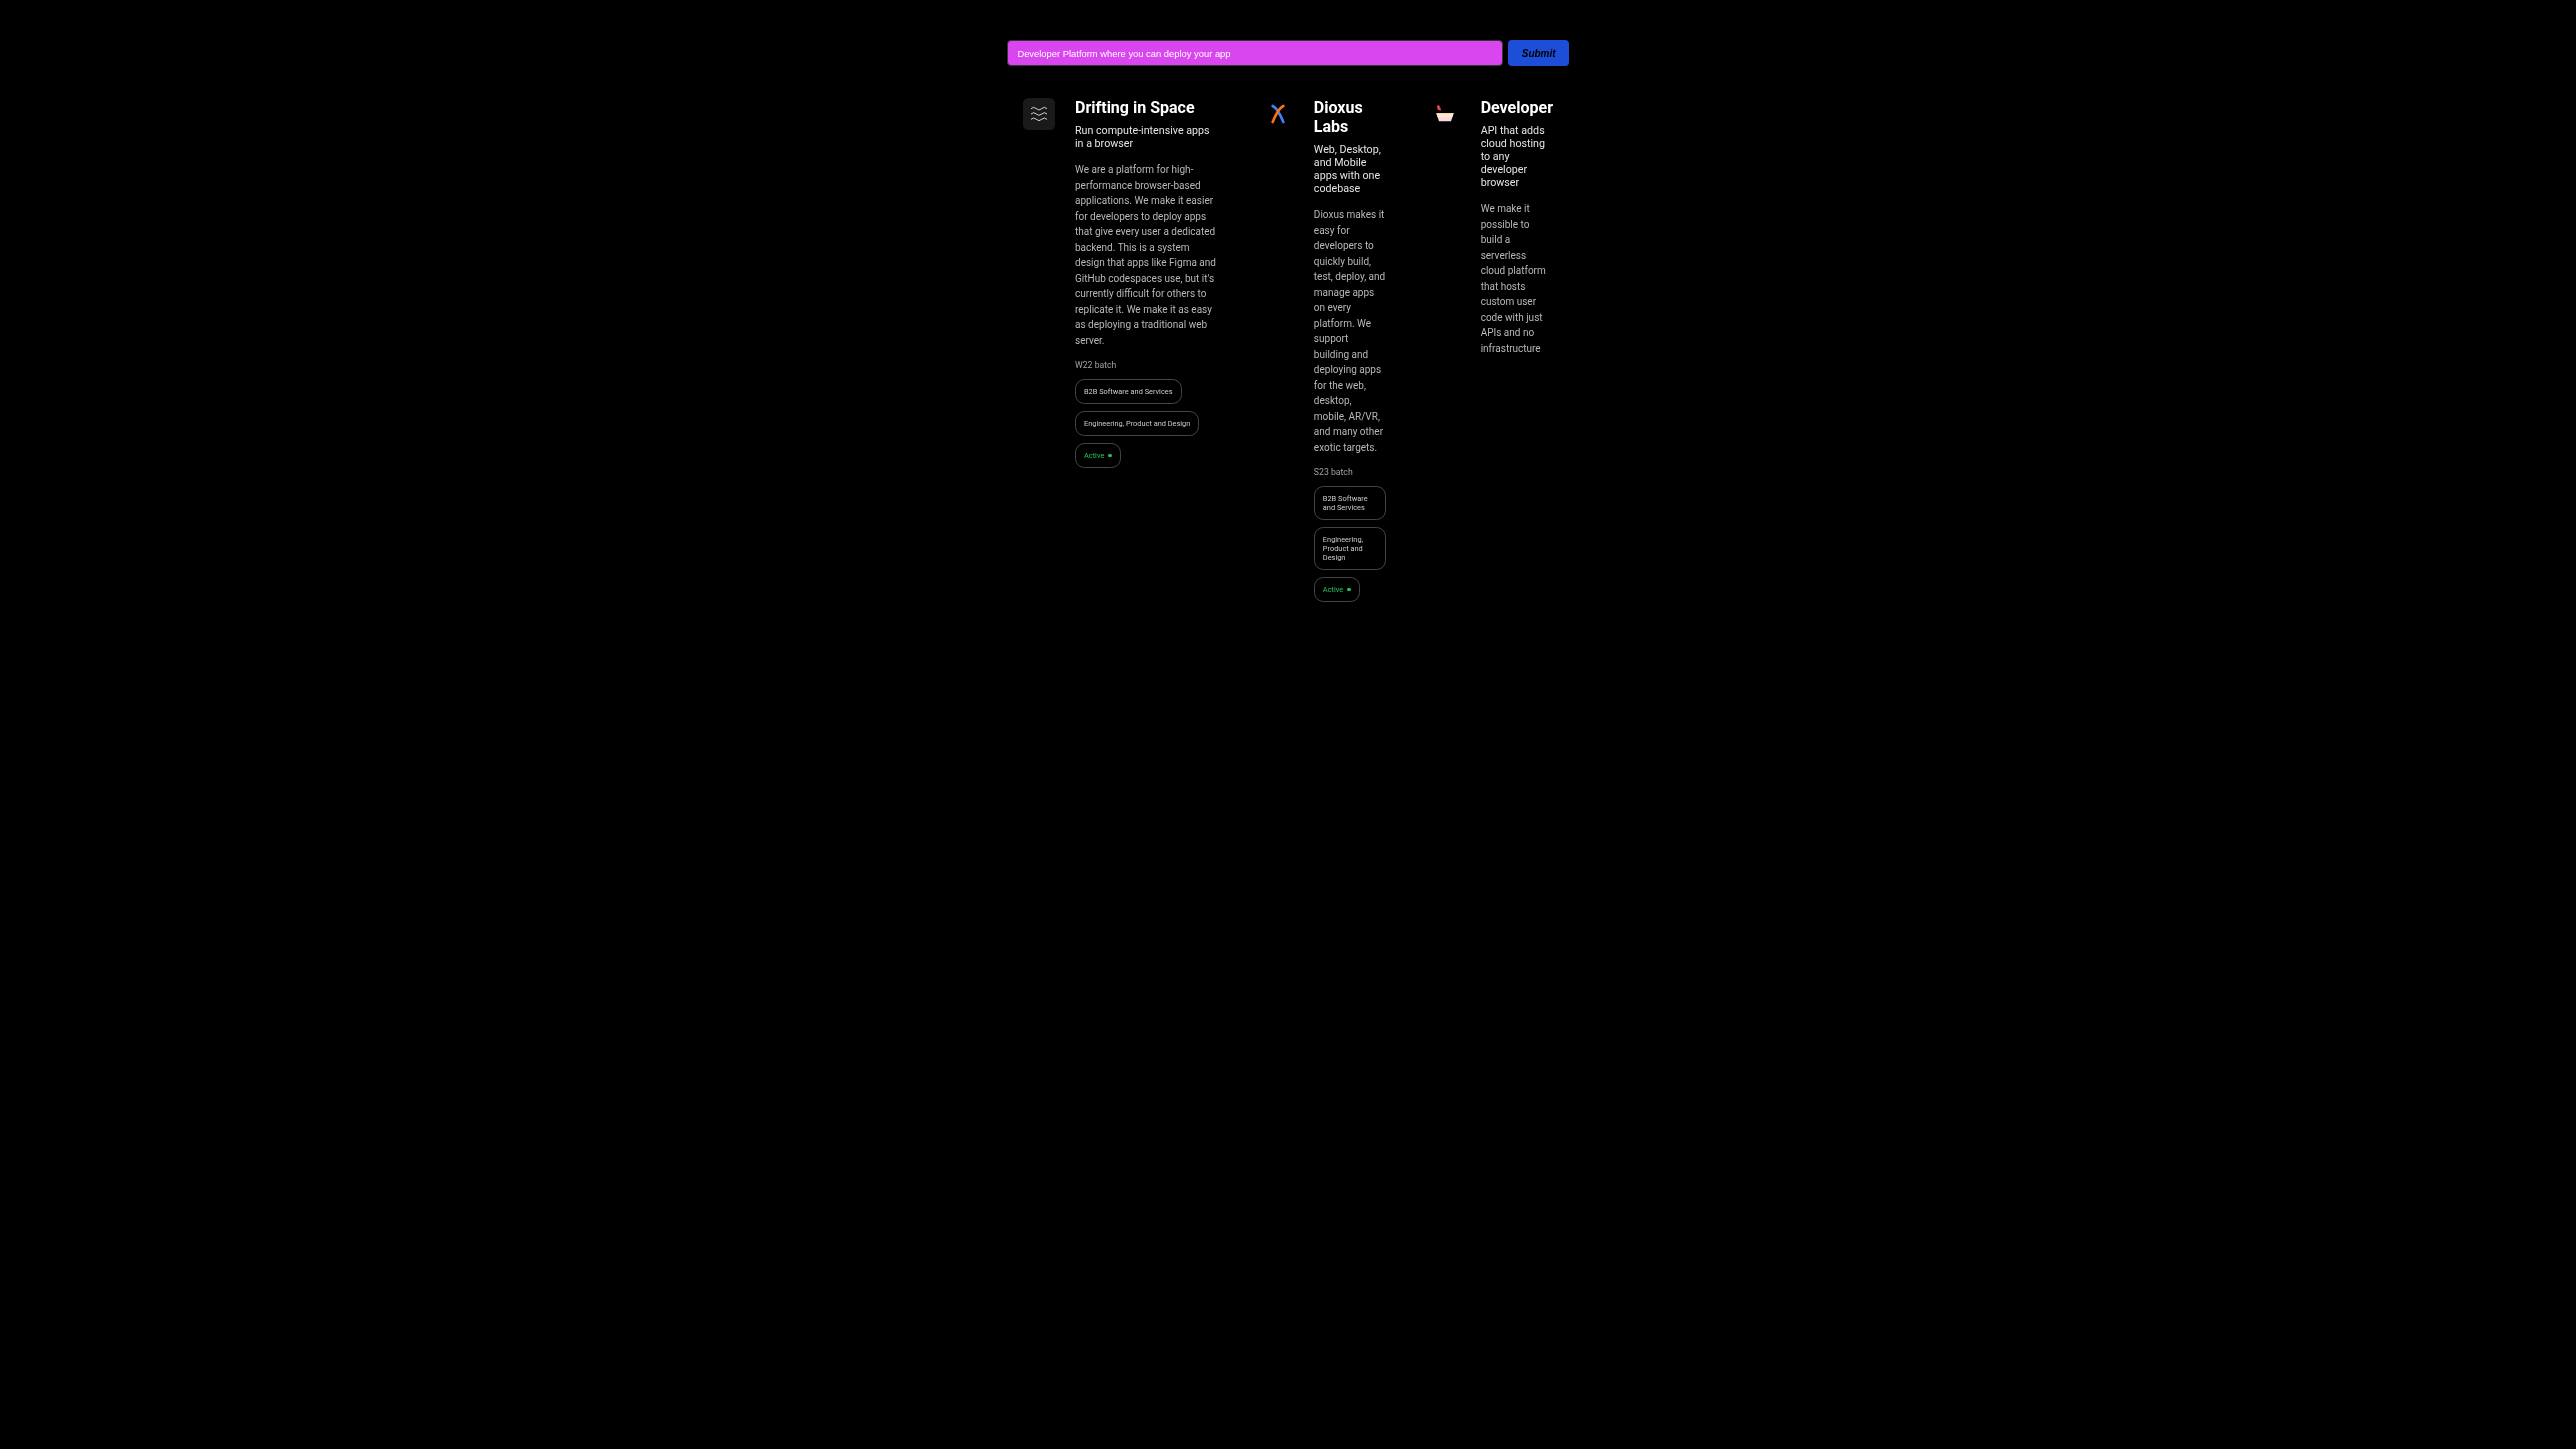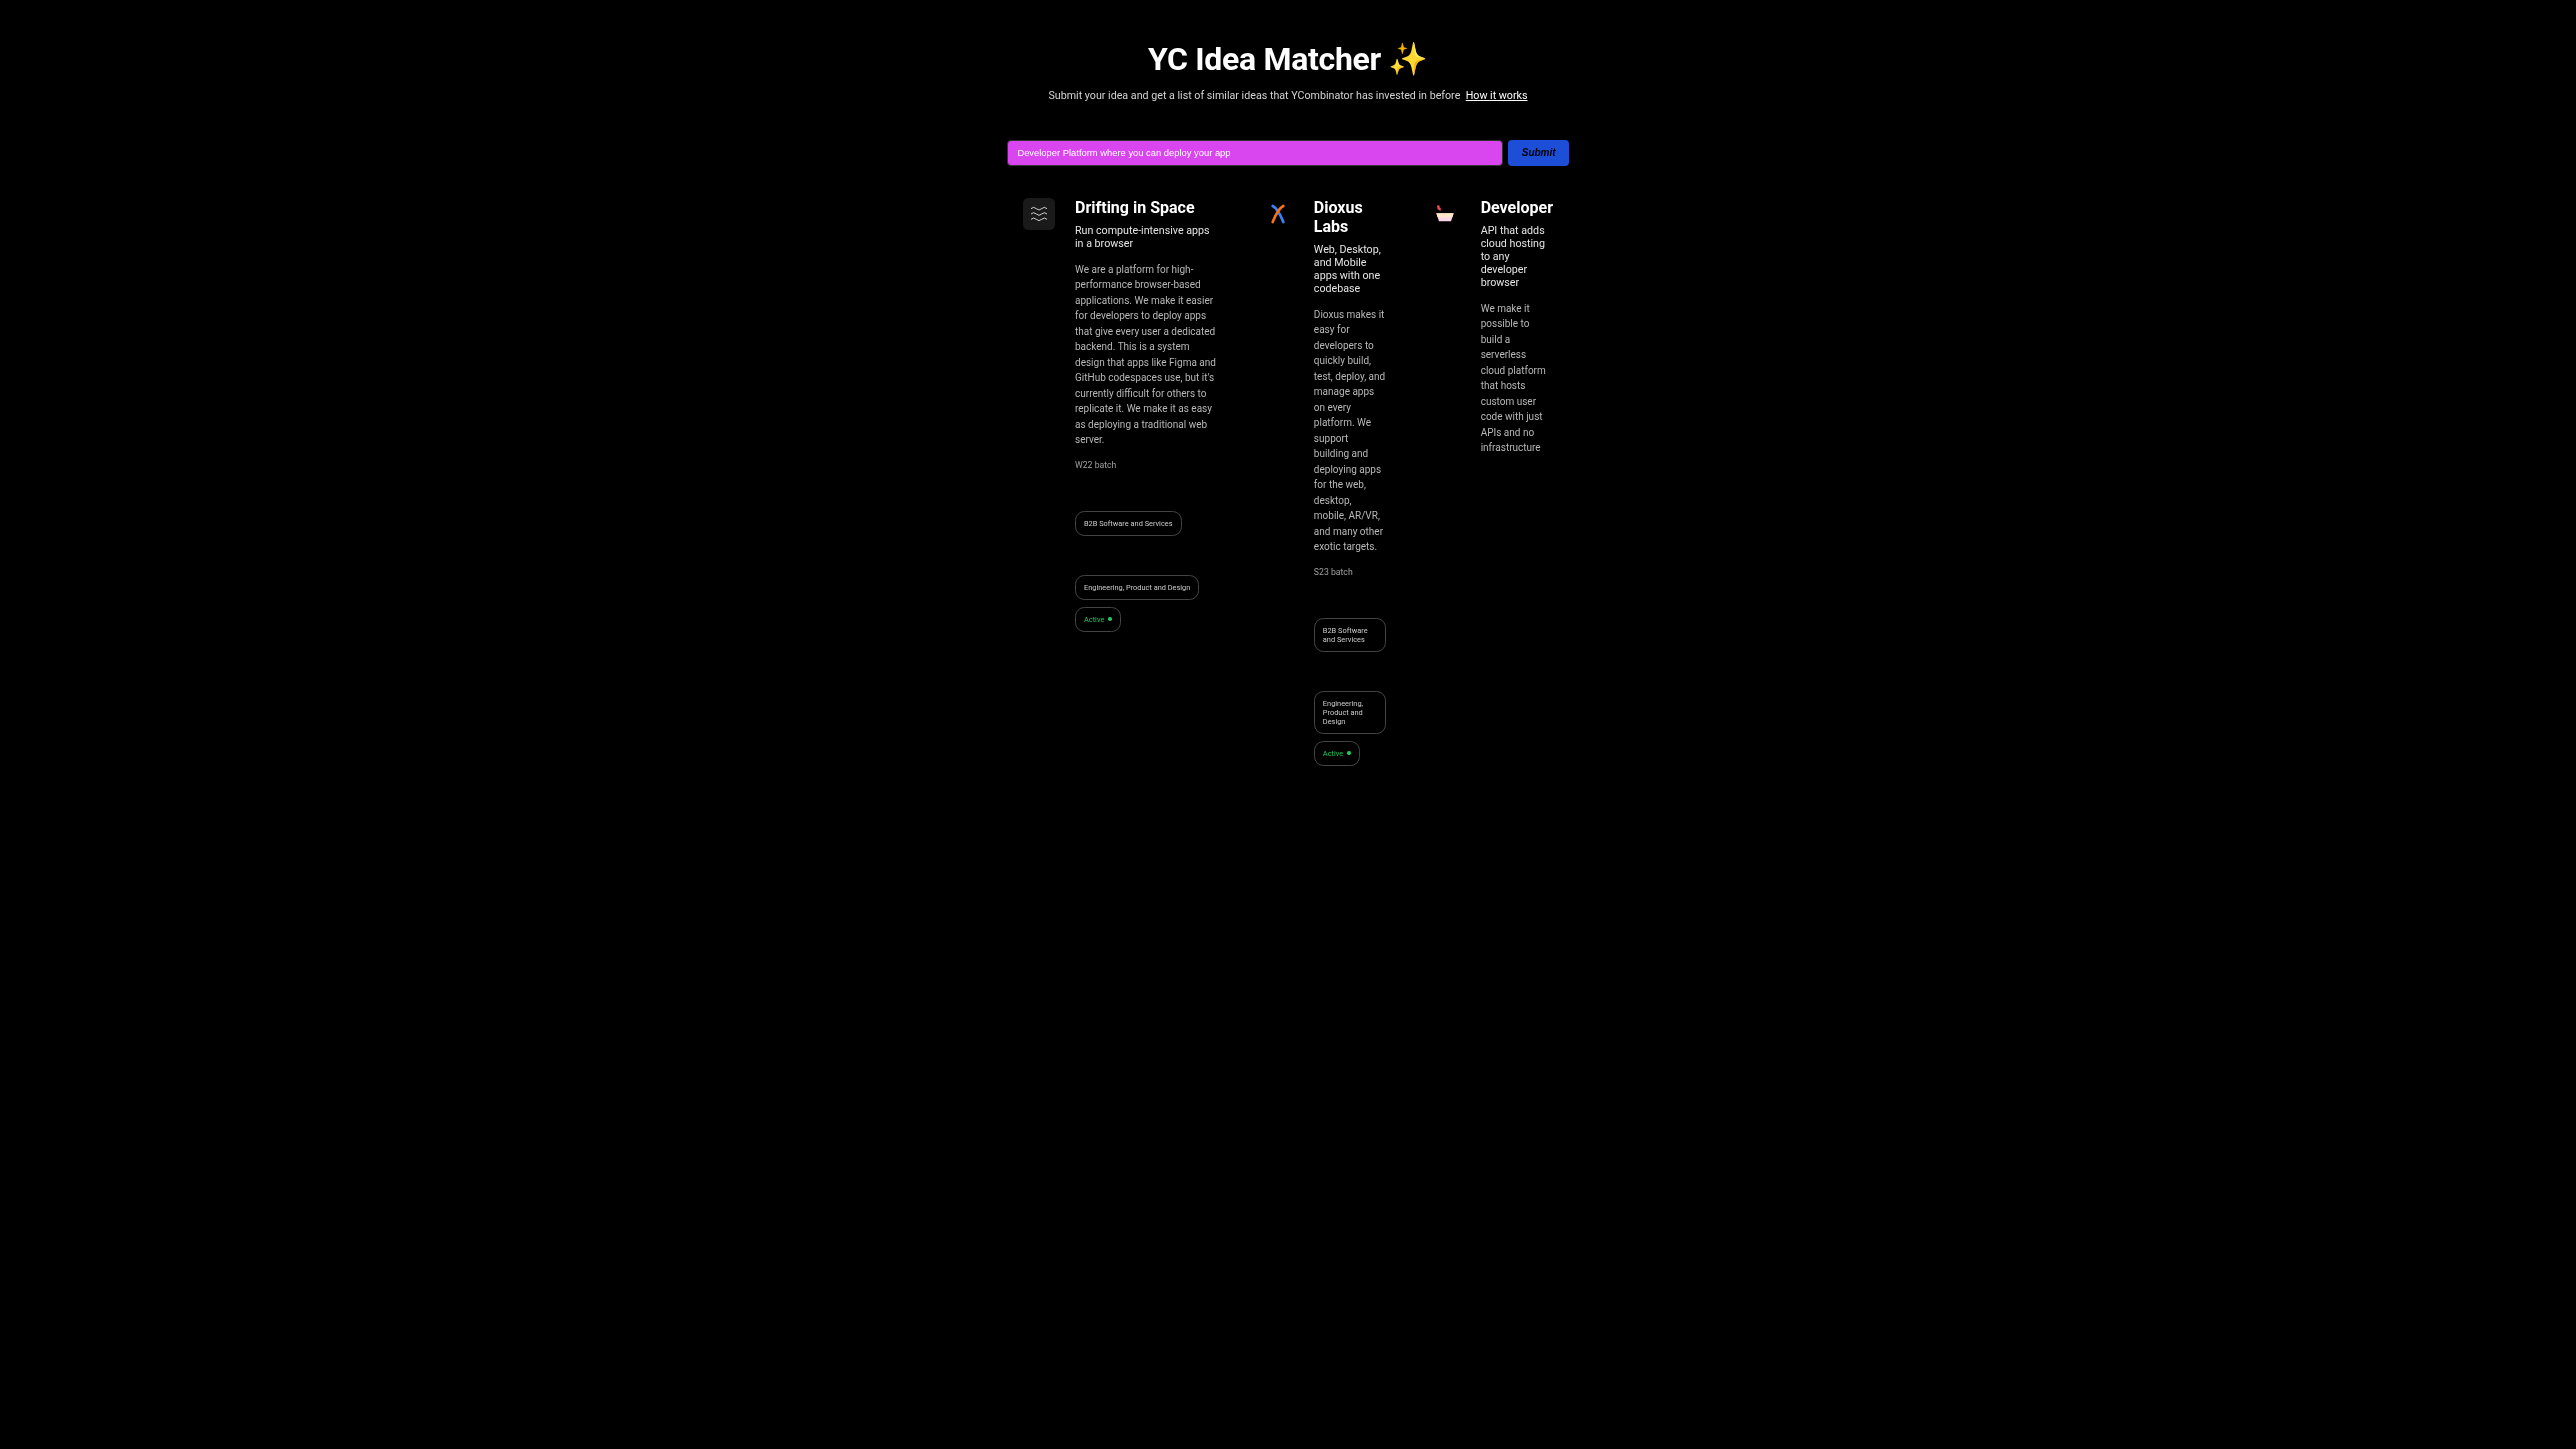--- a/index.html
+++ b/index.html
@@ -150,21 +150,20 @@
       margin-bottom: 6.7px;
     }
     
     .tag {
       font-size: 7.4px;
       color: #cccccc;
       border: 0.7px solid #444444;
       border-radius: 9.4px;
       padding: 7px 8px;
       background-color: transparent;
-      margin-top: 32px;
     }
     
     .status-badge {
       display: inline-flex;
       align-items: center;
       gap: 4px;
       font-size: 7.4px;
       color: #22c55e;
       border: 0.7px solid #444444;
       border-radius: 9.4px;
@@ -176,27 +175,20 @@
       width: 3.4px;
       height: 3.4px;
       border-radius: 50%;
       background-color: #22c55e;
     }
   </style>
 </head>
 <body>
 
 <div class="container">
-  <div class="header">
-    <h1 class="title">YC Idea Matcher ✨</h1>
-    <p class="subtitle">
-      <span>Submit your idea and get a list of similar ideas that YCombinator has invested in before</span>
-      <a class="how-link">How it works</a>
-    </p>
-  </div>
 
   <div class="search-row">
     <input type="text" class="search-input" value="Developer Platform where you can deploy your app" style="">
     <button class="submit-button">Submit</button>
   </div>
 
   <div class="results">
 
     <div class="result-card">
       <div class="logo-box logo-drifting">

